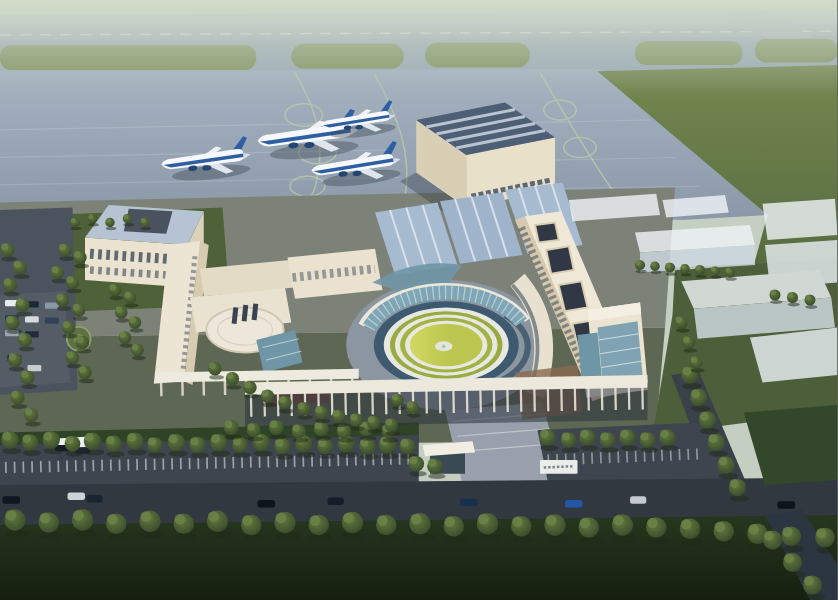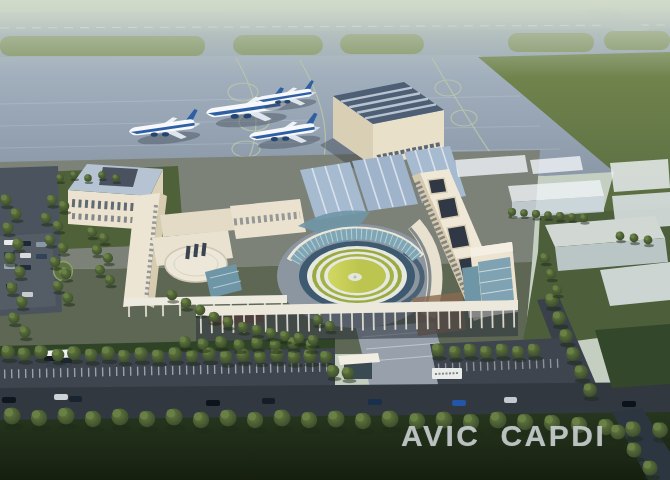--- a/index.html
+++ b/index.html
@@ -451,17 +451,13 @@
         <use href="#tree" transform="translate(18 244) scale(.9)"></use>
         <use href="#tree" transform="translate(10 258) scale(.9)"></use>
         <use href="#tree" transform="translate(20 272) scale(.9)"></use>
         <use href="#tree" transform="translate(12 288) scale(.9)"></use>
         <use href="#tree" transform="translate(22 302) scale(.9)"></use>
         <use href="#tree" transform="translate(14 318) scale(.9)"></use>
         <use href="#tree" transform="translate(25 332) scale(.9)"></use>
 </g>
 </svg>
 
-<div class="watermark">
-  <span>AVIC</span>
-  <span>CAPDI</span>
 </div>
-</div>
 
 </body></html>

